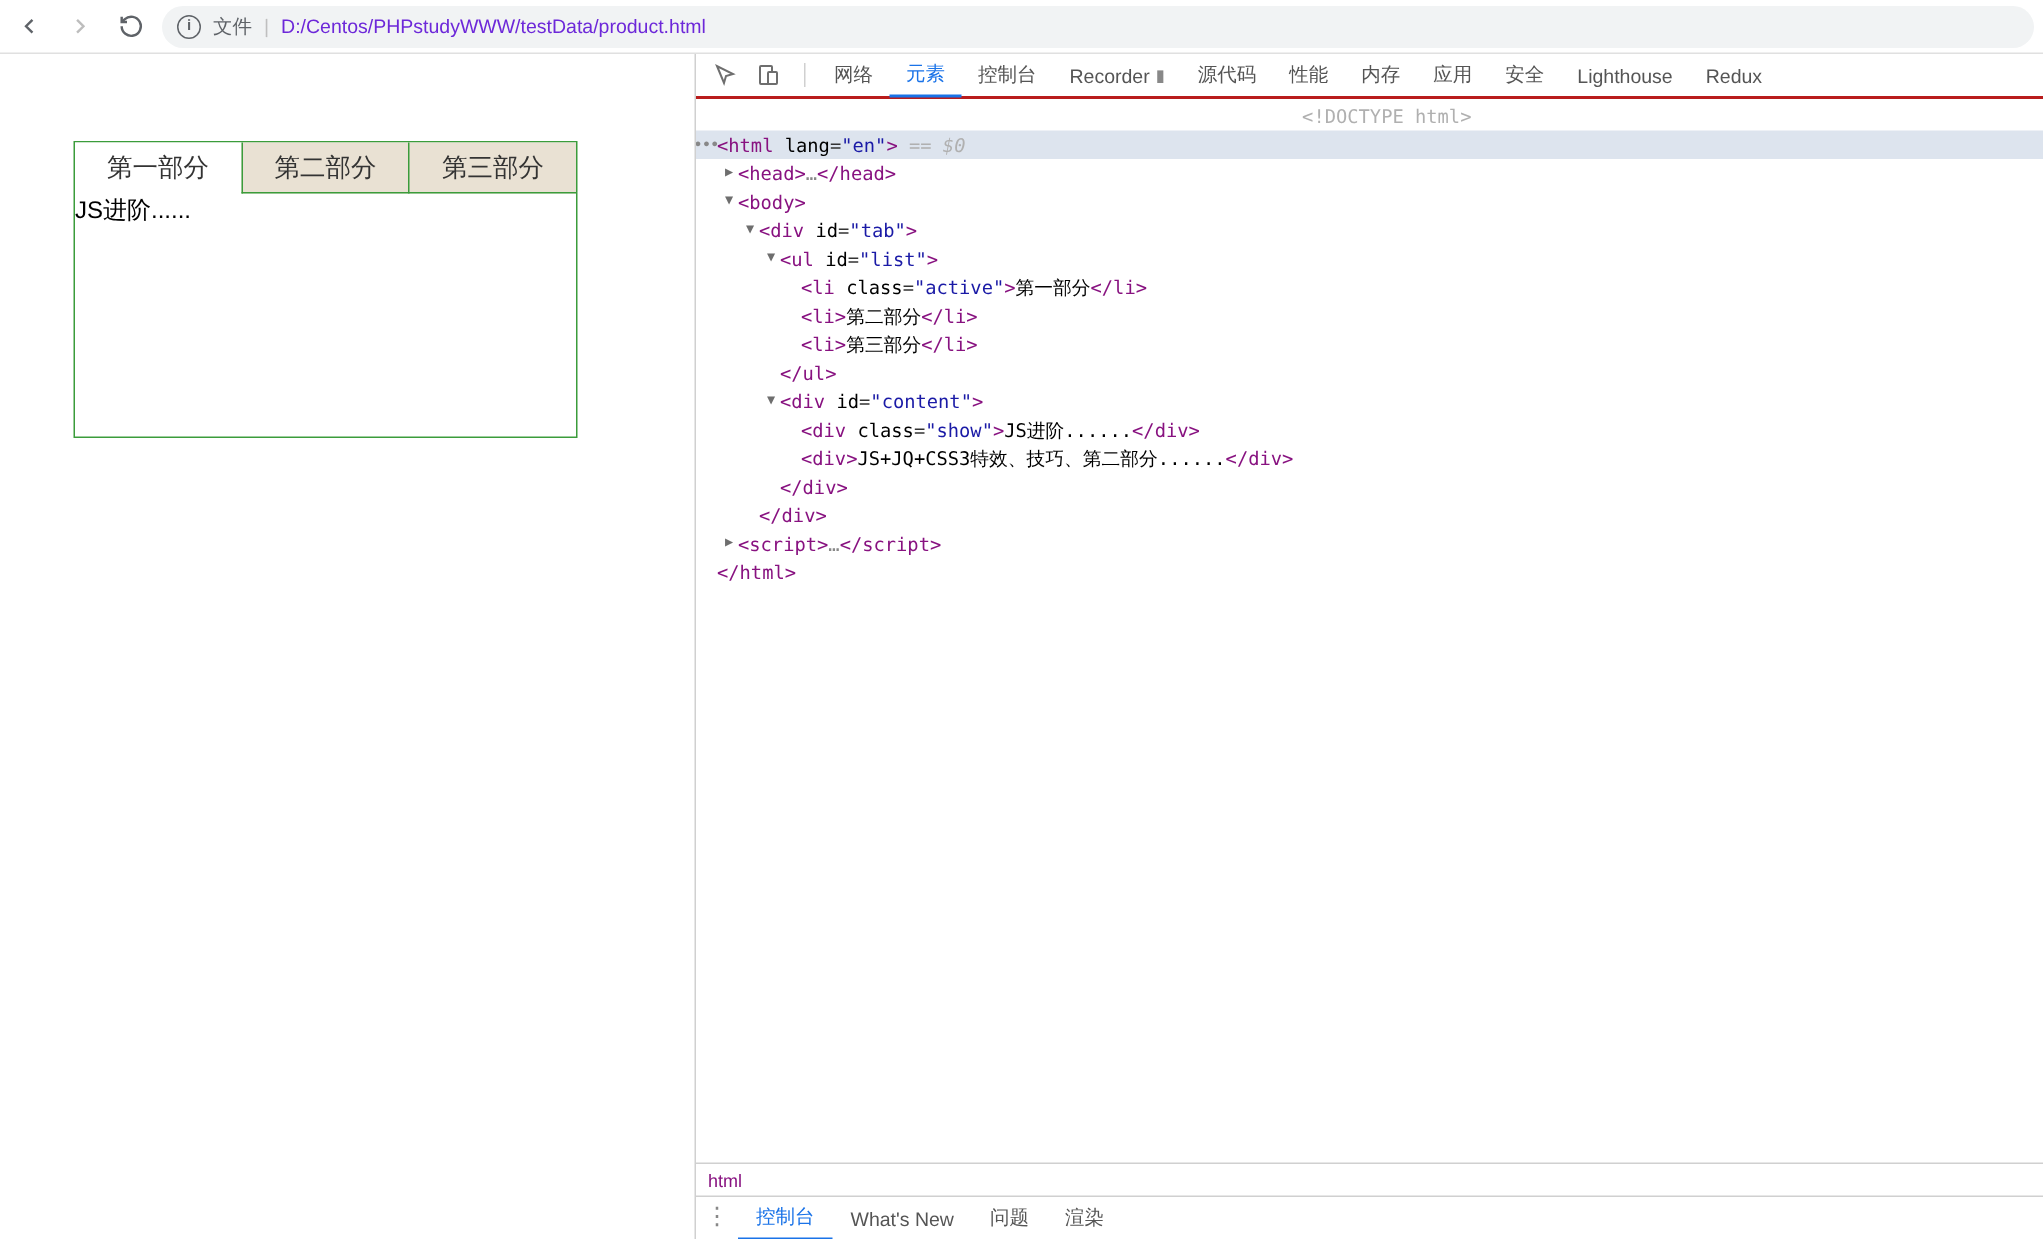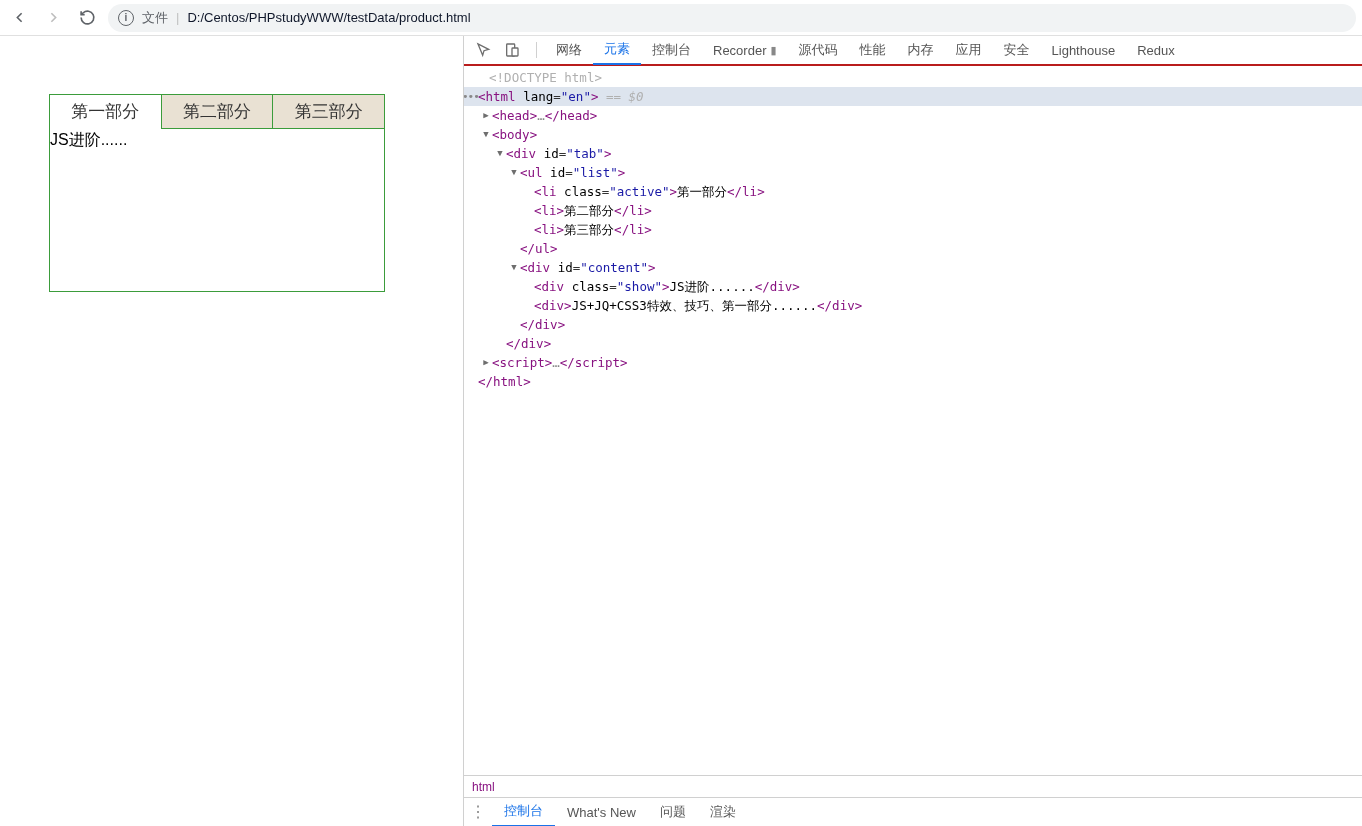--- a/index.html
+++ b/index.html
@@ -5,21 +5,21 @@
   * { box-sizing: border-box; margin: 0; padding: 0; }
   body { font-family: Arial, "Microsoft YaHei", sans-serif; font-size: 14px; background: #fff; color: #333; overflow: hidden; }
   
   
   .browser-bar { height: 36px; display: flex; align-items: center; padding: 0 6px; border-bottom: 1px solid #e0e0e0; background: #fff; gap: 8px; }
   .nav-btn { width: 26px; height: 26px; display: flex; align-items: center; justify-content: center; color: #5f6368; font-size: 17px; border-radius: 50%; cursor: pointer; }
   .nav-btn.disabled { color: #bdbdbd; }
   .addr { flex: 1; height: 28px; background: #f1f3f4; border-radius: 14px; display: flex; align-items: center; padding: 0 10px; gap: 8px; color: #5f6368; font-size: 13px; }
   .addr .info-icon { width: 16px; height: 16px; border: 1.3px solid #5f6368; border-radius: 50%; display: flex; align-items: center; justify-content: center; font-size: 10px; font-weight: bold; }
   .addr .divider { color: #bfbfbf; }
-  .addr .url { color: #0f172a; }
+  .addr .url { color: #6d28d9; }
 
   
   .main { display: flex; height: calc(100vh - 36px); }
   .page-pane { width: 463px; padding: 58px 0 0 49px; background: #fff; }
   
   
   .demo { border: 1px solid #3b9c3b; width: 336px; }
   .demo-tabs { display: flex; }
   .demo-tab { flex: 1; text-align: center; padding: 5px 0; font-size: 17px; border-bottom: 1px solid #3b9c3b; }
   .demo-tab + .demo-tab { border-left: 1px solid #3b9c3b; }
@@ -32,21 +32,21 @@
   .dt-top { height: 30px; border-bottom: 2px solid #b91c1c; display: flex; align-items: center; padding: 0 8px; gap: 0; font-size: 13px; color: #555; }
   .dt-icon { width: 24px; height: 24px; display: flex; align-items: center; justify-content: center; color: #6e6e6e; margin-right: 4px; }
   .dt-sep { width: 1px; height: 16px; background: #d0d0d0; margin: 0 8px; }
   .dt-tab { padding: 0 11px; height: 30px; display: flex; align-items: center; cursor: pointer; color: #555; gap: 4px; }
   .dt-tab.active { color: #1a73e8; border-bottom: 2px solid #1a73e8; }
   .pin { font-size: 11px; color: #888; }
 
   
   .tree { flex: 1; font-family: Consolas, Menlo, monospace; font-size: 12.5px; line-height: 19px; padding: 2px 0 0 0; overflow: auto; color: #333; }
   .row { white-space: pre; padding: 0 2px; position: relative; }
-  .row.doctype { color: #b0b0b0; padding-left: 10px; }
+  .row.doctype { color: #b0b0b0; padding-left: 10px; text-align: center; }
   .tag { color: #881280; }
   .attr-n { color: #000000; }
   .attr-v { color: #1a1aa6; }
   .txt { color: #000; }
   .sel { color: #b0b0b0; font-style: italic; }
   .arrow { position: absolute; left: 0; width: 10px; text-align: center; color: #6e6e6e; font-size: 9px; user-select: none; }
   .row.hl { background: #dde4ee; }
   .row.hl::before { content: "•••"; position: absolute; left: -2px; color: #888; letter-spacing: -1px; font-size: 11px; }
   .dots { color: #888; }
 
@@ -139,21 +139,21 @@
       <div class="row" style="padding-left:28px"><span class="arrow" style="left:17px">▶</span><span class="tag">&lt;head&gt;</span><span class="dots">…</span><span class="tag">&lt;/head&gt;</span></div>
       <div class="row" style="padding-left:28px"><span class="arrow" style="left:17px">▼</span><span class="tag">&lt;body&gt;</span></div>
       <div class="row" style="padding-left:42px"><span class="arrow" style="left:31px">▼</span><span class="tag">&lt;div</span> <span class="attr-n">id</span>=<span class="attr-v">"tab"</span><span class="tag">&gt;</span></div>
       <div class="row" style="padding-left:56px"><span class="arrow" style="left:45px">▼</span><span class="tag">&lt;ul</span> <span class="attr-n">id</span>=<span class="attr-v">"list"</span><span class="tag">&gt;</span></div>
       <div class="row" style="padding-left:70px"><span class="tag">&lt;li</span> <span class="attr-n">class</span>=<span class="attr-v">"active"</span><span class="tag">&gt;</span><span class="txt">第一部分</span><span class="tag">&lt;/li&gt;</span></div>
       <div class="row" style="padding-left:70px"><span class="tag">&lt;li&gt;</span><span class="txt">第二部分</span><span class="tag">&lt;/li&gt;</span></div>
       <div class="row" style="padding-left:70px"><span class="tag">&lt;li&gt;</span><span class="txt">第三部分</span><span class="tag">&lt;/li&gt;</span></div>
       <div class="row" style="padding-left:56px"><span class="tag">&lt;/ul&gt;</span></div>
       <div class="row" style="padding-left:56px"><span class="arrow" style="left:45px">▼</span><span class="tag">&lt;div</span> <span class="attr-n">id</span>=<span class="attr-v">"content"</span><span class="tag">&gt;</span></div>
       <div class="row" style="padding-left:70px"><span class="tag">&lt;div</span> <span class="attr-n">class</span>=<span class="attr-v">"show"</span><span class="tag">&gt;</span><span class="txt">JS进阶......</span><span class="tag">&lt;/div&gt;</span></div>
-      <div class="row" style="padding-left:70px"><span class="tag">&lt;div&gt;</span><span class="txt">JS+JQ+CSS3特效、技巧、第一部分......</span><span class="tag">&lt;/div&gt;</span></div>
+      <div class="row" style="padding-left:70px"><span class="tag">&lt;div&gt;</span><span class="txt">JS+JQ+CSS3特效、技巧、第二部分......</span><span class="tag">&lt;/div&gt;</span></div>
       <div class="row" style="padding-left:56px"><span class="tag">&lt;/div&gt;</span></div>
       <div class="row" style="padding-left:42px"><span class="tag">&lt;/div&gt;</span></div>
       <div class="row" style="padding-left:28px"><span class="arrow" style="left:17px">▶</span><span class="tag">&lt;script&gt;</span><span class="dots">…</span><span class="tag">&lt;/script&gt;</span></div>
       <div class="row" style="padding-left:14px"><span class="tag">&lt;/html&gt;</span></div>
     </div>
 
     <div class="crumb">
         <span>html</span>
       </div>
 

